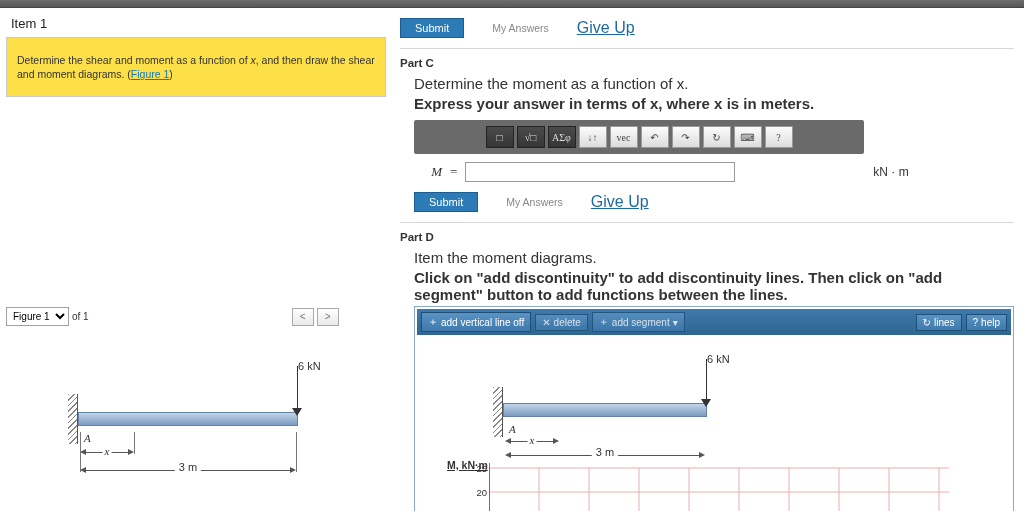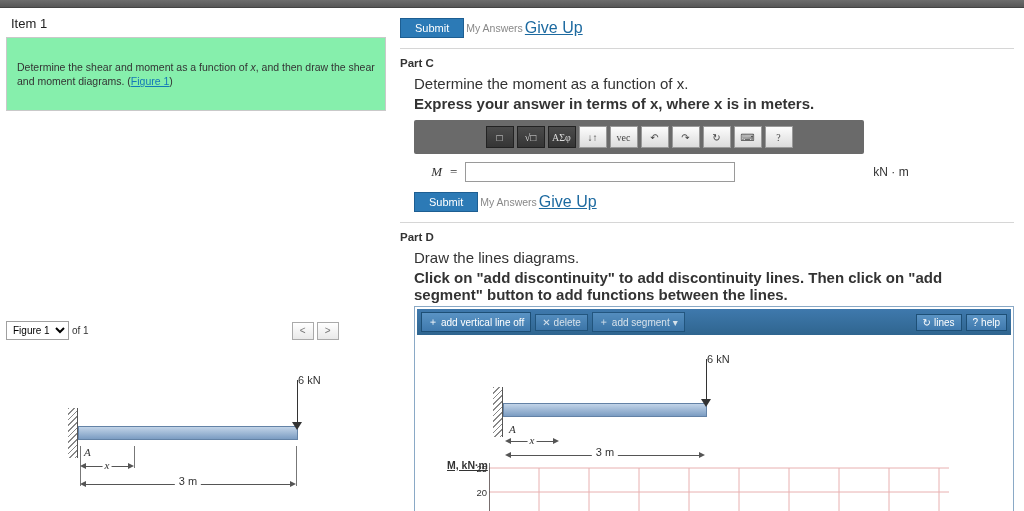--- a/index.html
+++ b/index.html
@@ -2,21 +2,21 @@
 <html><head>
 <meta charset="utf-8">
 <style>
 * { margin: 0; padding: 0; box-sizing: border-box; font-family: Arial, Helvetica, sans-serif; }
 body { background: #fff; font-size: 11px; color: #333; }
 .topbar { height: 8px; background: linear-gradient(#6d6d6d, #575757); border-bottom: 1px solid #444; }
 .container { display: flex; padding: 6px 0 0 6px; }
 .left-col { width: 380px; flex-shrink: 0; }
 .right-col { flex: 1; padding-left: 14px; padding-right: 10px; }
 .item-header { font-size: 13px; font-weight: normal; color: #222; margin: 2px 0 6px 5px; }
-.description-box { border: 1px solid #c9c9c9; background: #86efac; padding: 22px 10px; font-size: 10.5px; line-height: 1.35; color: #333; }
+.description-box { border: 1px solid #c9c9c9; background: #fde047; padding: 15px 10px; font-size: 10.5px; line-height: 1.35; color: #333; }
 .description-box a { color: #1479b8; text-decoration: underline; }
 .figure-ctrl { display: flex; align-items: center; margin-top: 210px; }
 .figure-ctrl .sel-wrap { border: 1px solid #a0a0a0; display: flex; align-items: center; height: 19px; }
 .figure-ctrl select { font-size: 10px; height: 17px; border: none; padding: 0 2px; background: #fff; }
 .figure-ctrl .of { font-size: 10px; padding: 0 3px; }
 .figure-ctrl .nav { margin-left: 200px; display: flex; }
 .nav-btn { width: 22px; height: 18px; border: 1px solid #aaa; background: linear-gradient(#fff,#e9e9e9); font-size: 10px; color: #777; display: flex; align-items: center; justify-content: center; }
 .nav-btn + .nav-btn { margin-left: 3px; }
 .figure-canvas { margin-top: 12px; width: 370px; height: 160px; position: relative; }
 .beam { position: absolute; left: 72px; top: 74px; width: 220px; height: 14px; background: linear-gradient(#c2d4e8,#7b9cc2); border: 1px solid #6382a6; }
@@ -33,21 +33,21 @@
 .dim-x-h::after { right:0; border-left:6px solid #555; }
 .dim-x-h .line { position:absolute; top:6px; left:4px; right:4px; height:1px; background:#555; }
 .dim-x-h .lbl { position:absolute; top:-1px; left:50%; transform:translateX(-50%); background:#fff; padding:0 2px; font-style: italic; font-family:'Times New Roman', serif; font-size:11px; }
 .dim-3m { position: absolute; left: 74px; top: 126px; width: 216px; height: 14px; }
 .dim-3m::before, .dim-3m::after { content:""; position:absolute; top:3px; width:0; height:0; border-top:3px solid transparent; border-bottom:3px solid transparent; }
 .dim-3m::before { left:0; border-right:6px solid #555; }
 .dim-3m::after { right:0; border-left:6px solid #555; }
 .dim-3m .line { position:absolute; top:6px; left:4px; right:4px; height:1px; background:#555; }
 .dim-3m .lbl { position:absolute; top:-3px; left:50%; transform:translateX(-50%); background:#fff; padding:0 4px; font-size:11px; }
 .tick { position:absolute; width:1px; background:#777; }
-.submit-row { display: flex; align-items: center; gap: 2px; margin: 4px 0 10px 0; }
+.submit-row { display: flex; align-items: center; gap: 28px; margin: 4px 0 10px 0; }
 .btn-submit { background: #2c7ab6; color: #fff; border: 1px solid #1d5e92; padding: 3px 14px; font-size: 11px; cursor: pointer; }
 .link-my { color: #888; font-size: 10.5px; }
 .link-give { color: #1d6aa0; font-size: 16px; text-decoration: underline; cursor: pointer; }
 .hr { border: none; border-top: 1px solid #d6d6d6; margin: 4px 0 8px 0; }
 .part-title { font-weight: bold; font-size: 11.5px; margin-bottom: 6px; }
 .part-body { margin-left: 14px; }
 .prompt { font-size: 15px; margin-bottom: 3px; color: #333; }
 .prompt.bold { font-weight: bold; }
 .math-toolbar-wrap { background: #6a6a6a; padding: 6px; width: 450px; margin: 8px 0; border-radius: 2px; }
 .math-toolbar { display: flex; gap: 3px; justify-content: center; }
@@ -166,21 +166,21 @@
         <button class="btn-submit">Submit</button>
         <span class="link-my">My Answers</span>
         <span class="link-give">Give Up</span>
       </div>
     </div>
 
     <hr class="hr">
 
     <div class="part-title">Part D</div>
     <div class="part-body">
-      <div class="prompt">Draw the lines diagrams.</div>
+      <div class="prompt">Item the moment diagrams.</div>
       <div class="prompt bold">Click on "add discontinuity" to add discontinuity lines. Then click on "add segment" button to add functions between the lines.</div>
 
       <div class="graph-panel">
         <div class="graph-toolbar">
           <div class="gtb-btn">
               <span>＋</span>
               <span>add vertical line off</span>
             </div>
           <div class="gtb-btn dim">
               <span>✕</span>

